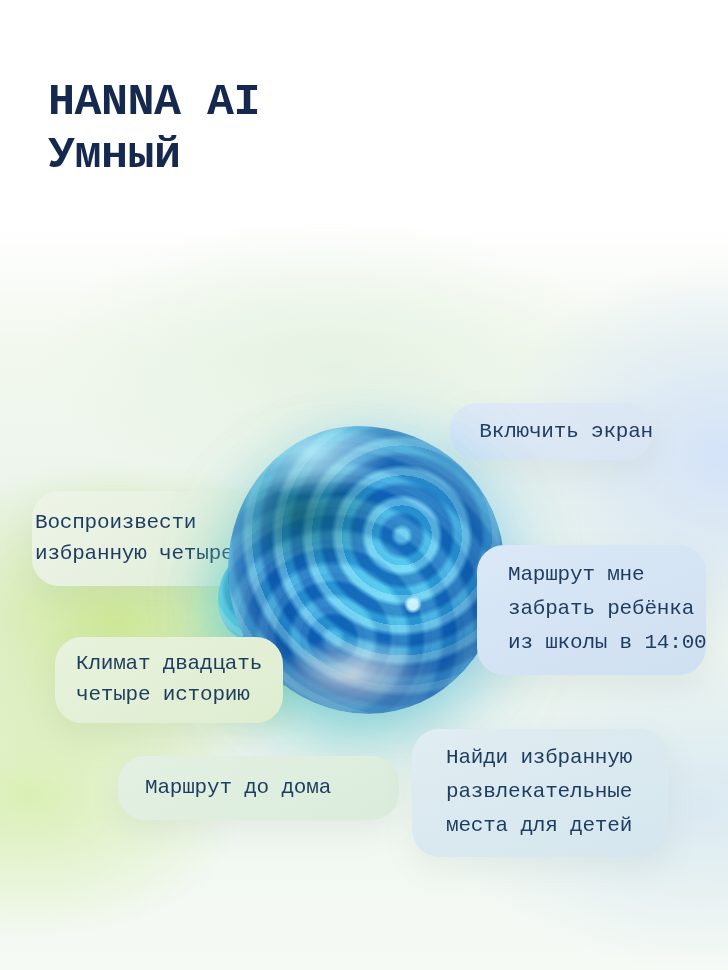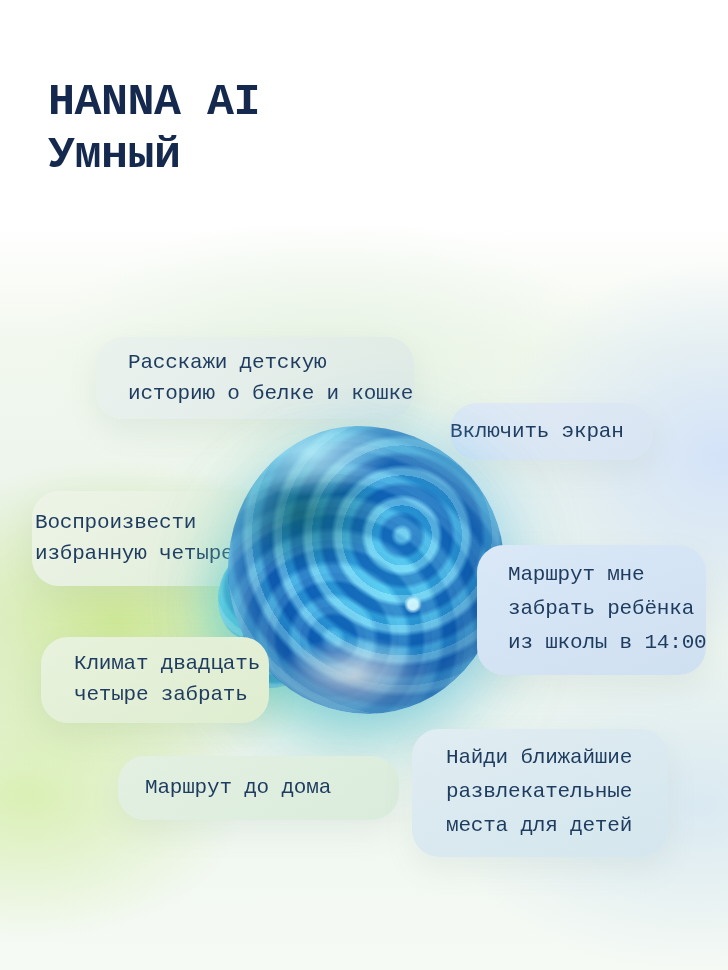--- a/index.html
+++ b/index.html
@@ -25,27 +25,27 @@
   .bubble{
     position:absolute;
     border-radius:27px;
     color:#1e3c5f;
     font-size:21px;line-height:31px;letter-spacing:-0.2px;
     box-shadow:0 12px 30px rgba(110,140,130,0.10);
   }
   .bubble .ln{white-space:nowrap;}
   .b1{left:96px;top:337px;width:318px;height:82px;padding:10px 0 0 32px;box-sizing:border-box;
       background:linear-gradient(135deg,#eaf2ee,#dfeae5);}
-  .b2{left:450px;top:403px;width:203px;height:57px;display:flex;align-items:center;justify-content:flex-start;
+  .b2{left:450px;top:403px;width:203px;height:57px;display:flex;align-items:center;justify-content:flex-end;
       background:linear-gradient(150deg,#e0eaf5,#d8e5f2);}
   .b3{left:32px;top:491px;width:242px;height:95px;padding:16px 0 0 3px;box-sizing:border-box;
       background:linear-gradient(150deg,#edf4e7,#e2eeda);}
   .b4{left:477px;top:545px;width:229px;height:130px;padding:13px 0 0 31px;box-sizing:border-box;line-height:34px;
       background:linear-gradient(160deg,#dae8f7,#cfe0f1);}
-  .b5{left:41px;top:637px;width:228px;height:86px;padding:11px 0 0 33px;box-sizing:border-box;
+  .b5{left:55px;top:637px;width:228px;height:86px;padding:11px 0 0 21px;box-sizing:border-box;
       background:linear-gradient(150deg,#e8f2dd,#deedd0);}
   .b6{left:118px;top:756px;width:281px;height:64px;padding:16px 0 0 27px;box-sizing:border-box;
       background:linear-gradient(150deg,#e3f0e2,#daecdc);}
   .b7{left:412px;top:729px;width:256px;height:128px;padding:12px 0 0 34px;box-sizing:border-box;line-height:34px;
       background:linear-gradient(160deg,#e0edf2,#d5e6ee);}
 
   .orb-wrap{position:absolute;left:228px;top:426px;width:276px;height:288px;}
   .orb{
     position:absolute;inset:0;
     border-radius:47% 53% 49% 51% / 50% 48% 52% 50%;
@@ -85,24 +85,20 @@
 </head>
 <body>
 
 <div class="stage">
 
   <div class="title">
     <div>HANNA AI</div>
     <div>Умный</div>
   </div>
 
-  <div class="bubble b1">
-    <div class="ln">Расскажи детскую</div>
-    <div class="ln">историю о белке и кошке</div>
-  </div>
 
   <div class="bubble b2">
     <div class="ln">Включить экран</div>
   </div>
 
   <div class="bubble b3">
     <div class="ln">Воспроизвести</div>
     <div class="ln">избранную четыре</div>
   </div>
 
@@ -113,26 +109,26 @@
   </div>
 
   <div class="bubble b4">
     <div class="ln">Маршрут мне</div>
     <div class="ln">забрать ребёнка</div>
     <div class="ln">из школы в 14:00</div>
   </div>
 
   <div class="bubble b5">
     <div class="ln">Климат двадцать</div>
-    <div class="ln">четыре забрать</div>
+    <div class="ln">четыре историю</div>
   </div>
 
   <div class="bubble b6">
     <div class="ln">Маршрут до дома</div>
   </div>
 
   <div class="bubble b7">
-    <div class="ln">Найди ближайшие</div>
+    <div class="ln">Найди избранную</div>
     <div class="ln">развлекательные</div>
     <div class="ln">места для детей</div>
   </div>
 
 </div>
 
 </body></html>

